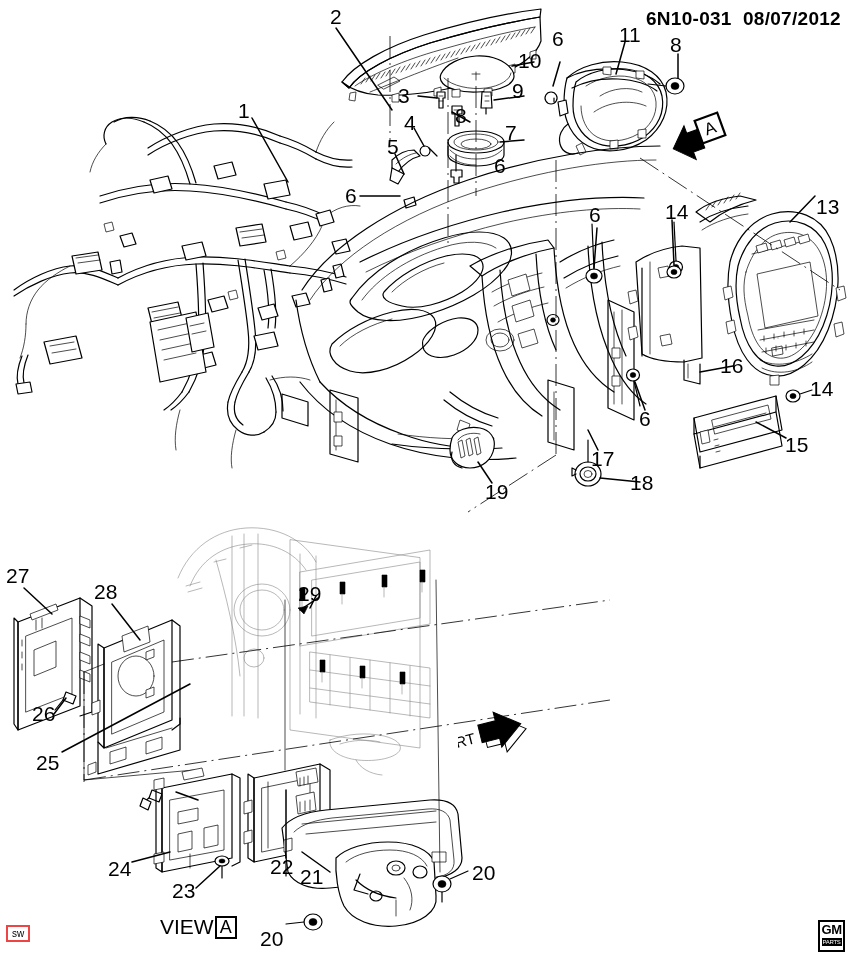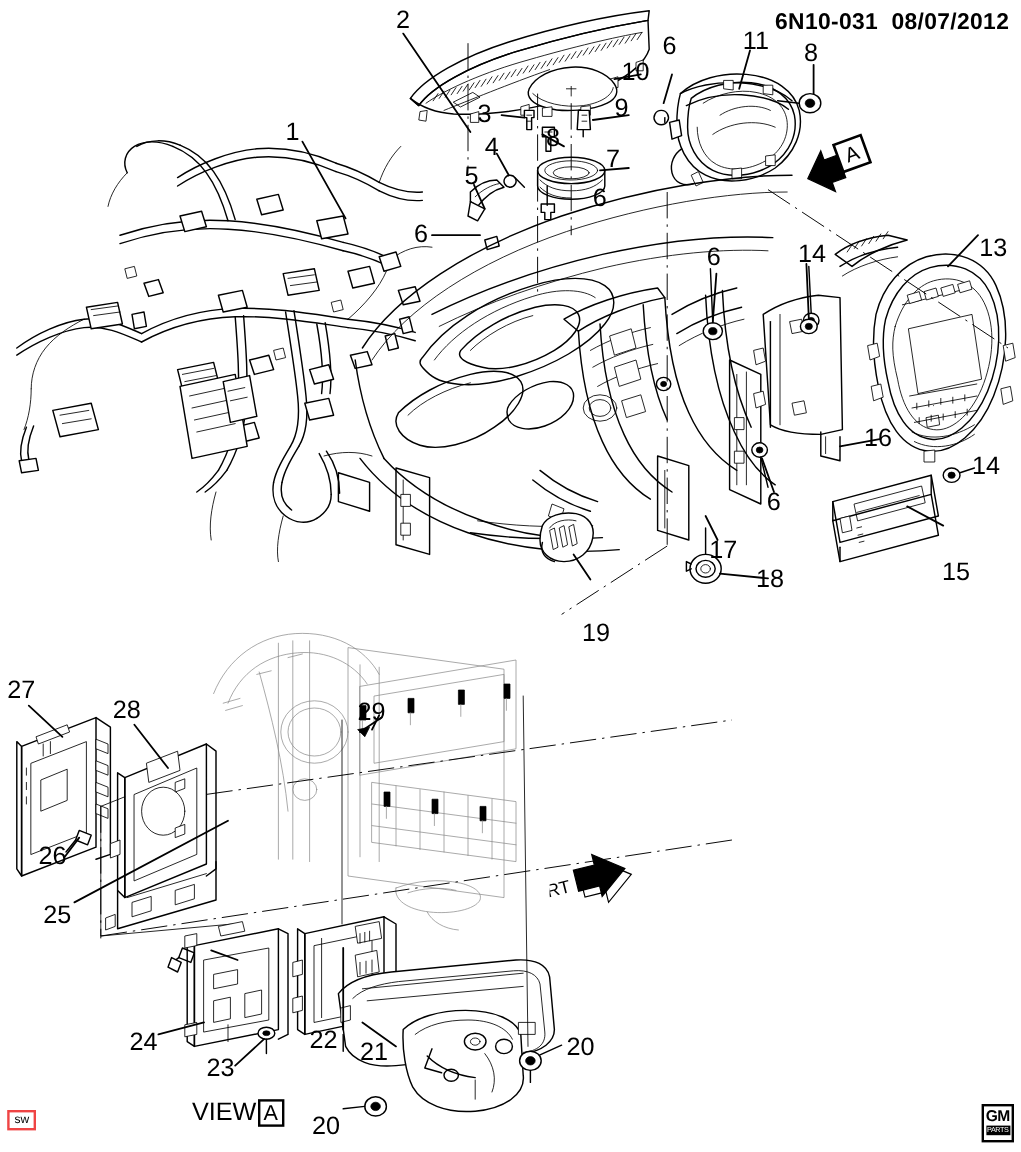--- a/index.html
+++ b/index.html
@@ -874,29 +874,29 @@
   <div class="callout" style="left:639px; top:408px;">6</div>
   <div class="callout" style="left:505px; top:122px;">7</div>
   <div class="callout" style="left:455px; top:105px;">8</div>
   <div class="callout" style="left:512px; top:80px;">9</div>
   <div class="callout" style="left:518px; top:50px;">10</div>
   <div class="callout" style="left:619px; top:24px;">11</div>
   <div class="callout" style="left:670px; top:34px;">8</div>
   <div class="callout" style="left:816px; top:196px;">13</div>
   <div class="callout" style="left:665px; top:201px;">14</div>
   <div class="callout" style="left:810px; top:378px;">14</div>
-  <div class="callout" style="left:785px; top:434px;margin-top:32px;">15</div>
+  <div class="callout" style="left:785px; top:434px;">15</div>
   <div class="callout" style="left:720px; top:355px;">16</div>
   <div class="callout" style="left:591px; top:448px;">17</div>
   <div class="callout" style="left:630px; top:472px;">18</div>
-  <div class="callout" style="left:485px; top:481px;margin-top:36px;">19</div>
+  <div class="callout" style="left:485px; top:481px;">19</div>
   <div class="callout" style="left:472px; top:862px;">20</div>
   <div class="callout" style="left:260px; top:928px;">20</div>
   <div class="callout" style="left:300px; top:866px;">21</div>
-  <div class="callout" style="left:258px; top:856px;">22</div>
+  <div class="callout" style="left:270px; top:856px;">22</div>
   <div class="callout" style="left:172px; top:880px;">23</div>
   <div class="callout" style="left:108px; top:858px;">24</div>
   <div class="callout" style="left:36px;  top:752px;">25</div>
   <div class="callout" style="left:32px;  top:703px;">26</div>
   <div class="callout" style="left:6px;   top:565px;">27</div>
   <div class="callout" style="left:94px;  top:581px;">28</div>
   <div class="callout" style="left:298px; top:583px;">29</div>
 
   <div class="view-arrow-a">
     <svg viewBox="0 0 62 62" xmlns="http://www.w3.org/2000/svg">

